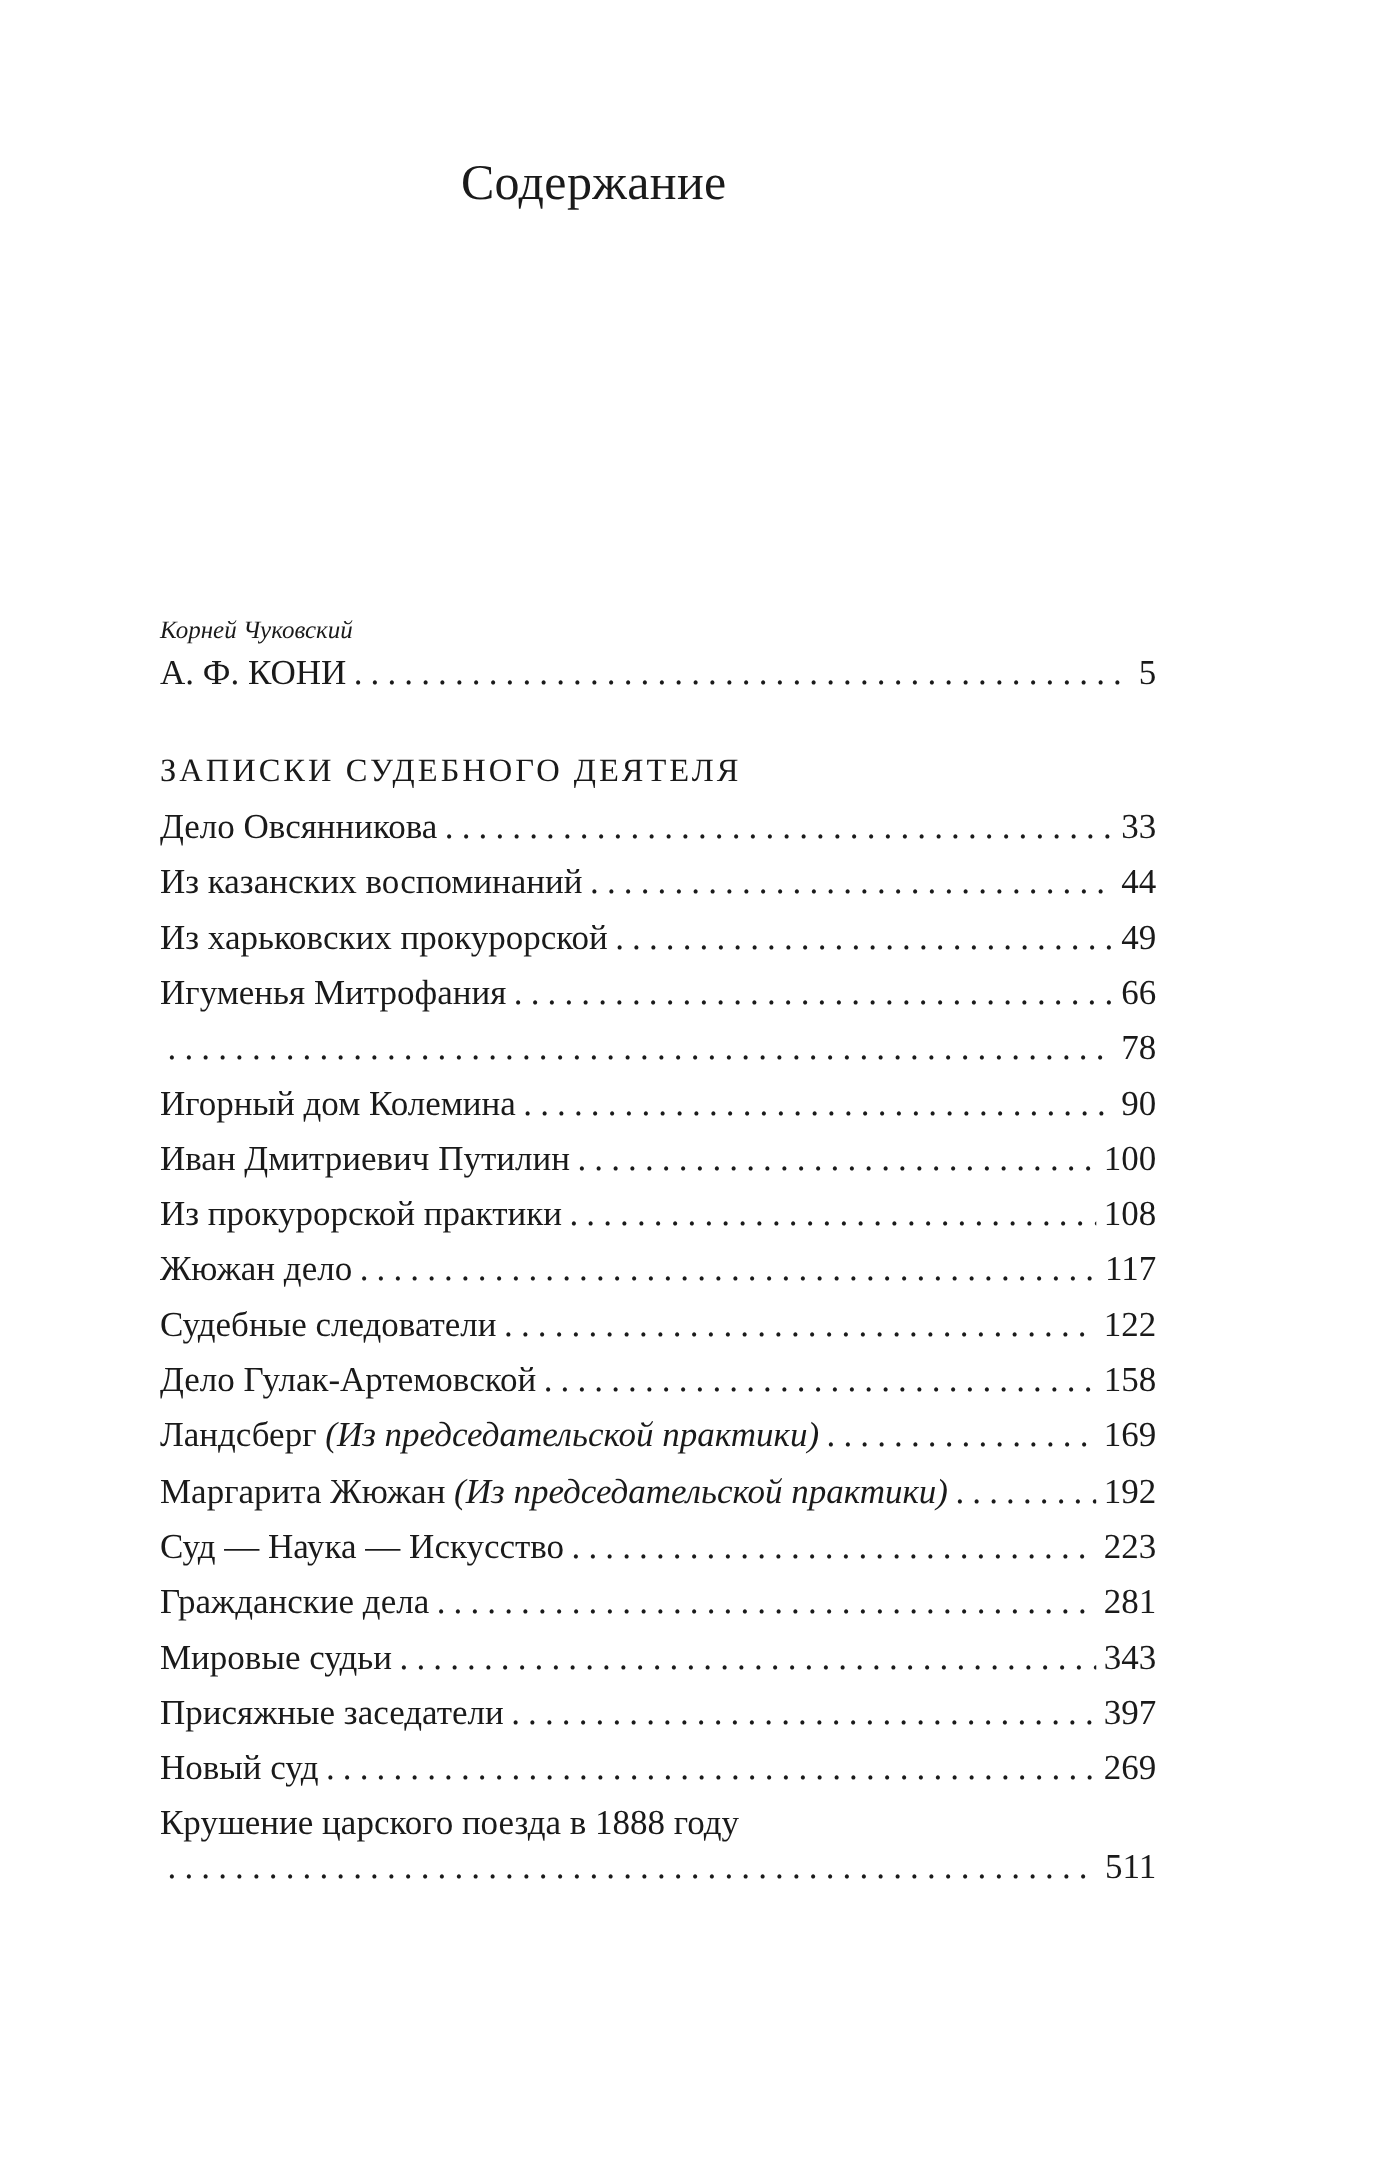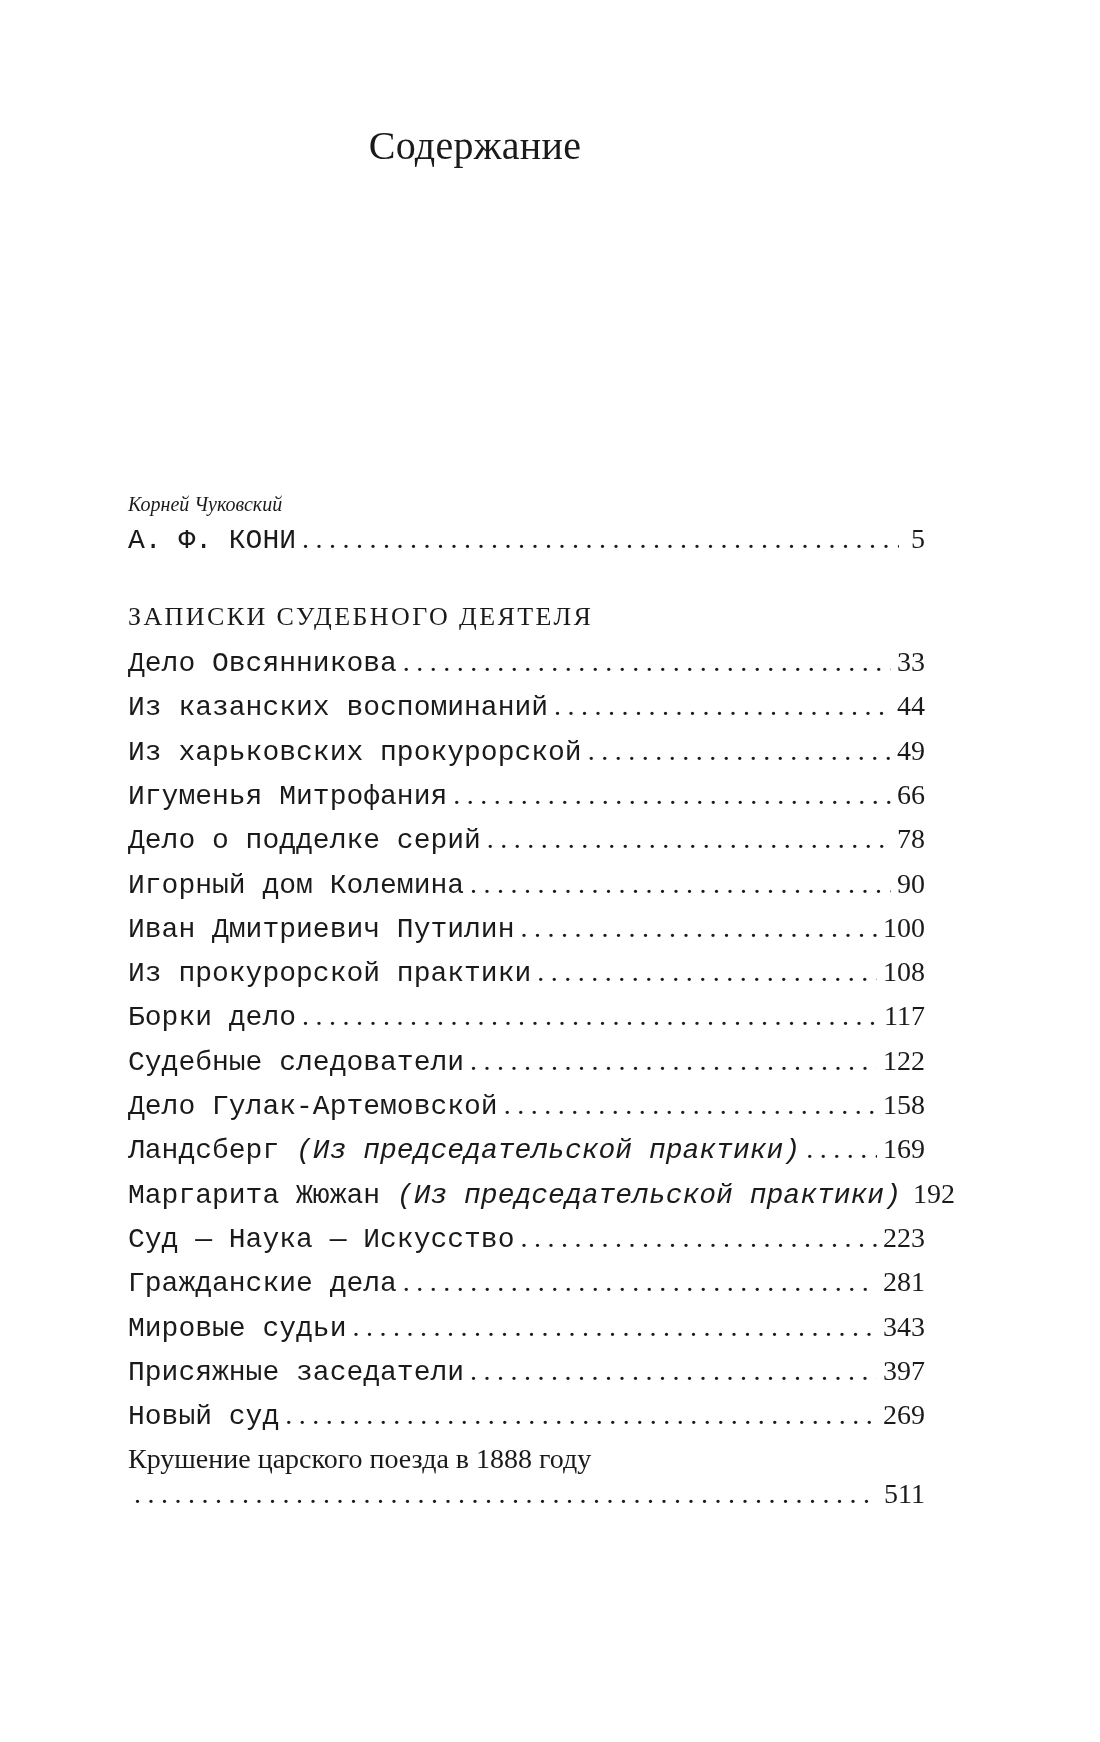--- a/index.html
+++ b/index.html
@@ -3,21 +3,21 @@
 <meta charset="utf-8">
 <style>
   html, body { margin: 0; padding: 0; background: #ffffff; }
   body { width: 1100px; height: 1742px; position: relative; overflow: hidden;
          font-family: "Liberation Serif", "DejaVu Serif", serif; color: #1a1a1a; }
   .title { position: absolute; left: 0; width: 950px; top: 122px; text-align: center;
            font-size: 40px; line-height: 48px; letter-spacing: 0.3px; }
   .toc { position: absolute; left: 128px; width: 797px; top: 0; }
   .line { position: absolute; left: 0; width: 797px; height: 40px; font-size: 28px; line-height: 40px;
           display: flex; align-items: baseline; white-space: nowrap; }
-  .line .label { flex: 0 0 auto; font-family: Liberation Mono, monospace; }
+  .line .label { flex: 0 0 auto; }
   .line .label i { font-style: italic; }
   .line .dots { flex: 1 1 auto; overflow: hidden; margin: 0 6px; letter-spacing: 6.5px; color: #1a1a1a; }
   .line .page { flex: 0 0 auto; text-align: right; min-width: 20px; }
   .author { position: absolute; left: 0; font-size: 20px; line-height: 40px; font-style: italic; }
   .section { position: absolute; left: 0; font-size: 26px; line-height: 40px; letter-spacing: 2.4px; }
   .cont { position: absolute; left: 0; font-size: 28px; line-height: 40px; }
 </style>
 </head>
 <body>
 
@@ -49,41 +49,40 @@
         <span class="label"><span>Из харьковских прокурорской</span></span>
         <span class="dots">................................................................................................</span>
         <span class="page">49</span>
       </div>
       <div class="line" style="top: 774.9px;">
         <span class="label"><span>Игуменья Митрофания</span></span>
         <span class="dots">................................................................................................</span>
         <span class="page">66</span>
       </div>
       <div class="line" style="top: 819.2px;">
-        <span class="label"><span>Дело о подделке серий</span></span>
         <span class="dots">................................................................................................</span>
         <span class="page">78</span>
       </div>
       <div class="line" style="top: 863.5px;">
         <span class="label"><span>Игорный дом Колемина</span></span>
         <span class="dots">................................................................................................</span>
         <span class="page">90</span>
       </div>
       <div class="line" style="top: 907.8px;">
         <span class="label"><span>Иван Дмитриевич Путилин</span></span>
         <span class="dots">................................................................................................</span>
         <span class="page">100</span>
       </div>
       <div class="line" style="top: 952.1px;">
         <span class="label"><span>Из прокурорской практики</span></span>
         <span class="dots">................................................................................................</span>
         <span class="page">108</span>
       </div>
       <div class="line" style="top: 996.4px;">
-        <span class="label"><span>Борки дело</span></span>
+        <span class="label"><span>Жюжан дело</span></span>
         <span class="dots">................................................................................................</span>
         <span class="page">117</span>
       </div>
       <div class="line" style="top: 1040.7px;">
         <span class="label"><span>Судебные следователи</span></span>
         <span class="dots">................................................................................................</span>
         <span class="page">122</span>
       </div>
       <div class="line" style="top: 1085px;">
         <span class="label"><span>Дело Гулак-Артемовской</span></span>

